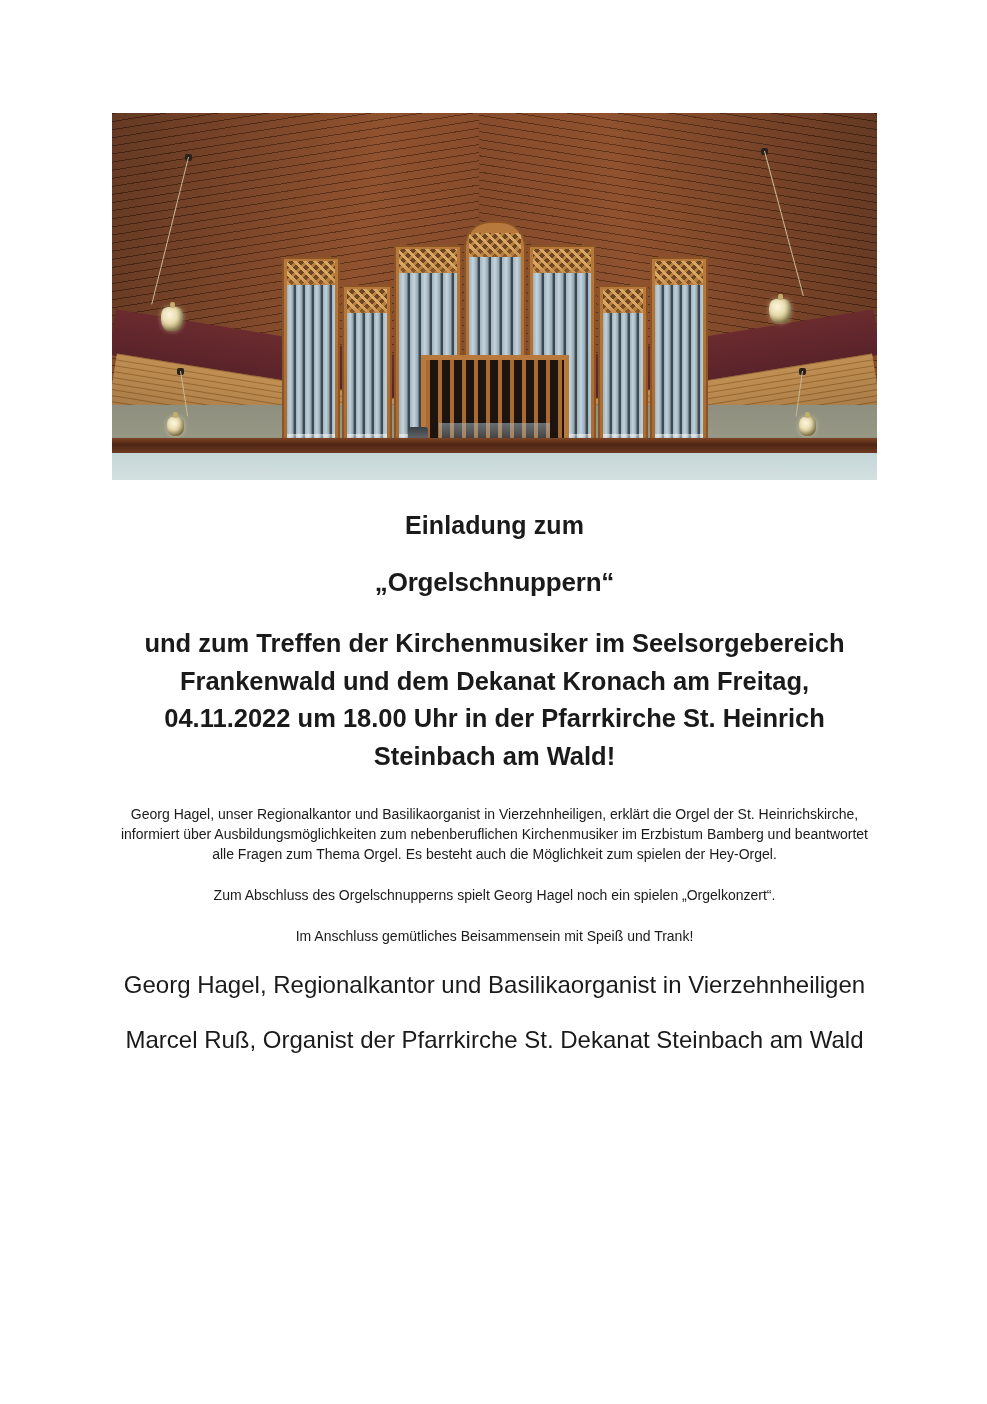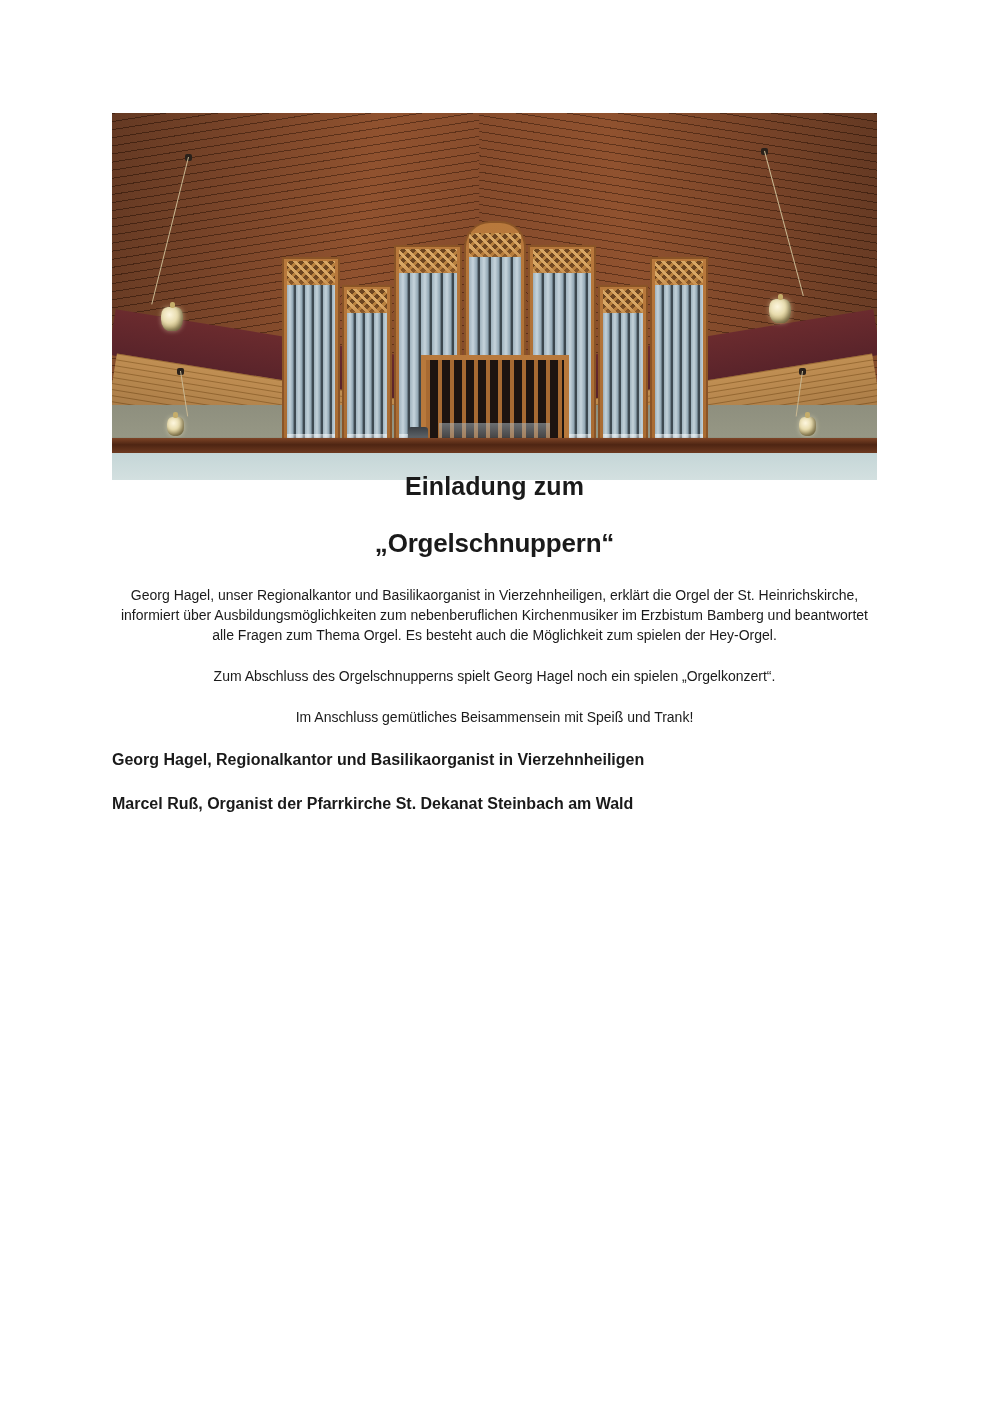--- a/index.html
+++ b/index.html
@@ -261,21 +261,21 @@
     margin-left: -2.5px;
     background: #c5ad6a;
     border-radius: 2px;
   }
   .lamp.small .shade { width: 17px; height: 19px; margin-left: -8.5px; }
 
   
   .content {
     position: absolute;
     left: 112px;
-    top: 471px;
+    top: 510px;
     width: 765px;
     text-align: center;
   }
   .invite-line {
     font-size: 25px;
     font-weight: bold;
     letter-spacing: .1px;
     margin: 0 0 26px 0;
     line-height: 1.25;
   }
@@ -300,25 +300,24 @@
     padding: 0 6px;
   }
   .closing {
     font-size: 25px;
     font-weight: bold;
     text-decoration: underline;
     text-underline-offset: 4px;
     margin: 28px 0 24px 0;
   }
   .signature {
-    font-size: 16px;
+    font-size: 24px;
     line-height: 1.4;
     margin: 0 0 22px 0;
-    text-align: left;
-    font-weight: bold;
+    text-align: center;
   }
 </style>
 </head>
 <body>
 
 <div class="page">
 
   <div class="photo-wrap">
     <div class="photo">
 
@@ -406,20 +405,21 @@
       <div class="wall-below"></div>
     </div>
   </div>
 
   <div class="content">
 
     <p class="invite-line">Einladung zum</p>
 
     <h1 class="main-title">„Orgelschnuppern“</h1>
 
+    <h2 class="subtitle">und zum Treffen der Kirchenmusiker im Seelsorgebereich Frankenwald und dem Dekanat Kronach am Freitag, 04.11.2022 um 18.00 Uhr in der Pfarrkirche St. Heinrich Steinbach am Wald!</h2>
 
     <p class="para">Georg Hagel, unser Regionalkantor und Basilikaorganist in Vierzehnheiligen, erklärt die Orgel der St. Heinrichskirche, informiert über Ausbildungsmöglichkeiten zum nebenberuflichen Kirchenmusiker im Erzbistum Bamberg und beantwortet alle Fragen zum Thema Orgel. Es besteht auch die Möglichkeit zum spielen der Hey-Orgel.</p>
 
     <p class="para">Zum Abschluss des Orgelschnupperns spielt Georg Hagel noch ein spielen „Orgelkonzert“.</p>
 
 
     <p class="para">Im Anschluss gemütliches Beisammensein mit Speiß und Trank!</p>
 
 
     <p class="signature">Georg Hagel, Regionalkantor und Basilikaorganist in Vierzehnheiligen</p>

